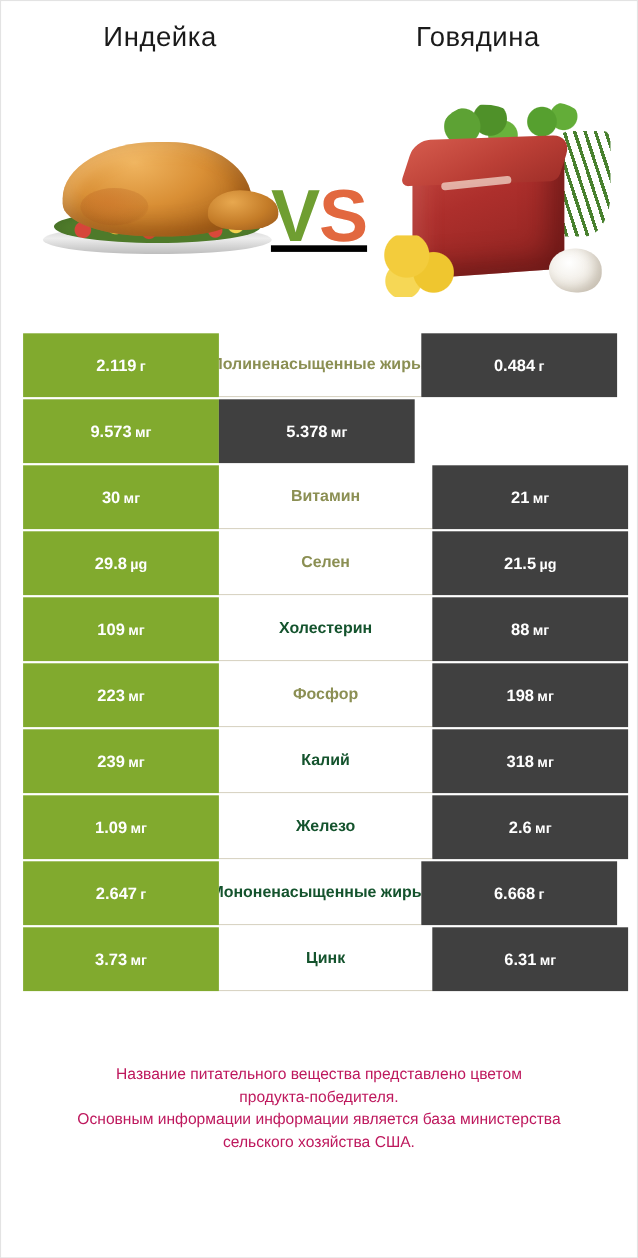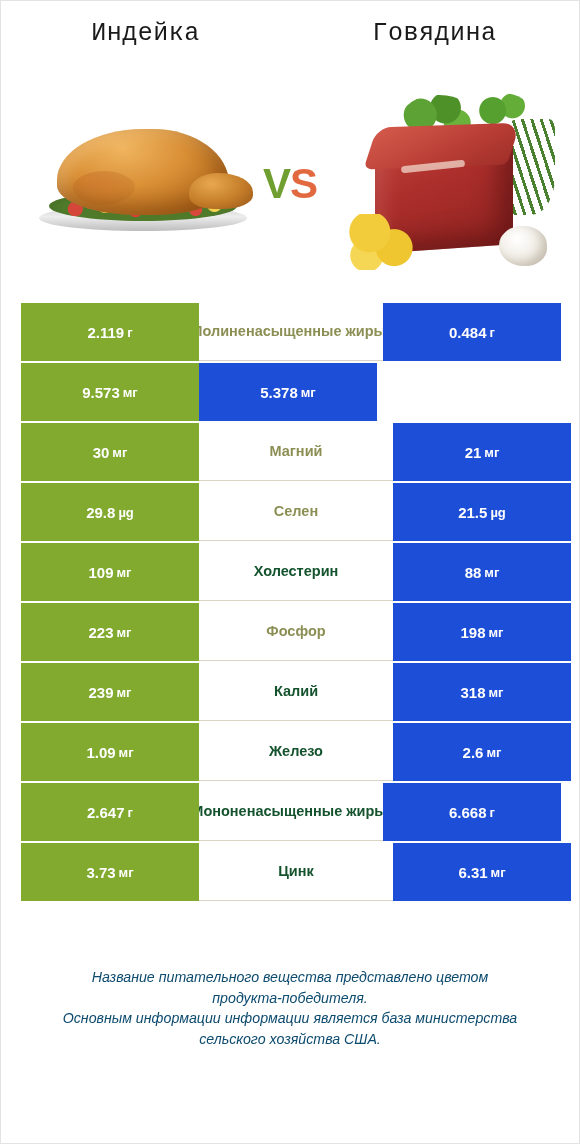--- a/index.html
+++ b/index.html
@@ -18,21 +18,20 @@
     background: #ffffff;
     border: 1px solid #e3e3e3;
     overflow: hidden;
   }
 
   
   .header {
     display: flex;
     width: 100%;
     height: 66px;
-    font-family: Liberation Mono, monospace;
   }
   .header-cell {
     flex: 1 1 0;
     text-align: center;
     font-size: 25px;
     letter-spacing: 0.5px;
     color: #1a1a1a;
     font-weight: 400;
     line-height: 66px;
     white-space: nowrap;
@@ -52,26 +51,27 @@
     height: 240px;
   }
   .hero-left  { left: 18px; }
   .hero-right { right: 10px; }
 
   .vs {
     position: absolute;
     left: 50%;
     top: 96px;
     transform: translateX(-50%);
-    font-size: 42px;
+    font-size: 67px;
     font-weight: 700;
     letter-spacing: -1px;
     white-space: nowrap;
     line-height: 1;
     font-family: "Liberation Sans", sans-serif;
+    text-decoration: underline;
   }
   .vs .v { color: #6f9e31; }
   .vs .s { color: #e2683f; }
 
   
   .turkey-wrap { position:absolute; left:8px; top:34px; width:232px; height:130px; }
   .platter {
     position:absolute; left:12px; bottom:0; width:208px; height:26px;
     background: linear-gradient(180deg,#cfcfcf 0%,#ededed 45%,#bdbdbd 100%);
     border-radius: 50%;
@@ -185,21 +185,21 @@
     display: flex;
     align-items: center;
     justify-content: center;
     color: #ffffff;
     font-size: 15px;
     font-weight: 700;
     white-space: nowrap;
     z-index: 2;
   }
   .cell-left  { background: #81aa2e; }
-  .cell-right { background: #1d4ed8; }
+  .cell-right { background: #404040; }
 
   .cell-mid {
     flex: 1 1 auto;
     display: flex;
     align-items: center;
     justify-content: center;
     text-align: center;
     background: #ffffff;
     border-bottom: 1px solid #d9d4c4;
     padding: 0 2px;
@@ -228,25 +228,24 @@
   
   .unit { font-weight: 700; font-size: 13px; margin-left: 3px; }
 
   
   .footer {
     position: absolute;
     left: 0;
     top: 966px;
     width: 100%;
     text-align: center;
-    color: #0c4a6e;
+    color: #be185d;
     font-size: 14.2px;
     line-height: 1.45;
     padding: 0 14px;
-    font-style: italic;
   }
   .footer p { margin: 0; }
 </style>
 </head>
 <body>
 
 <div class="page">
 
   <div class="header">
     <div class="header-cell">Индейка</div>
@@ -307,21 +306,21 @@
           <span>5.378</span>
           <span class="unit">мг</span>
         </div>
       </div>
       <div class="row">
         <div class="cell-left">
           <span>30</span>
           <span class="unit">мг</span>
         </div>
         <div class="cell-mid">
-          <span class="label green">Магний</span>
+          <span class="label green">Витамин</span>
         </div>
         <div class="cell-right">
           <span>21</span>
           <span class="unit">мг</span>
         </div>
       </div>
       <div class="row">
         <div class="cell-left">
           <span>29.8</span>
           <span class="unit">µg</span>

